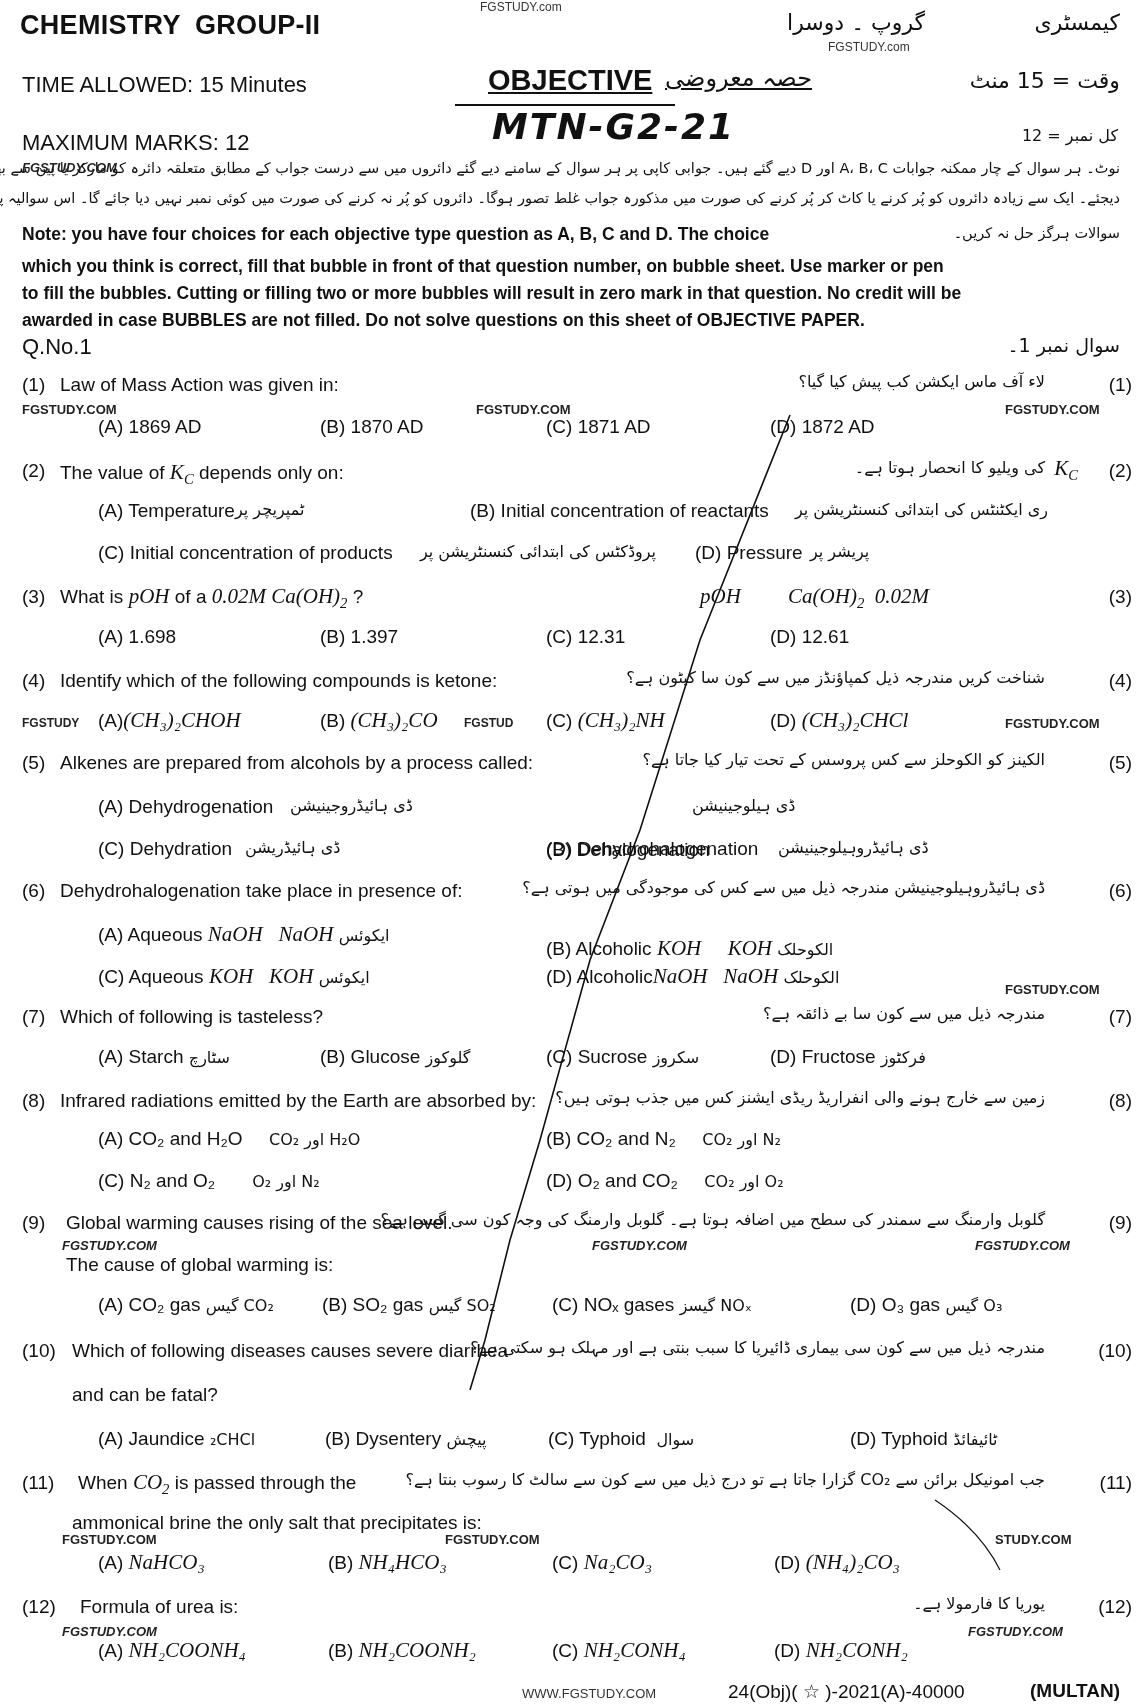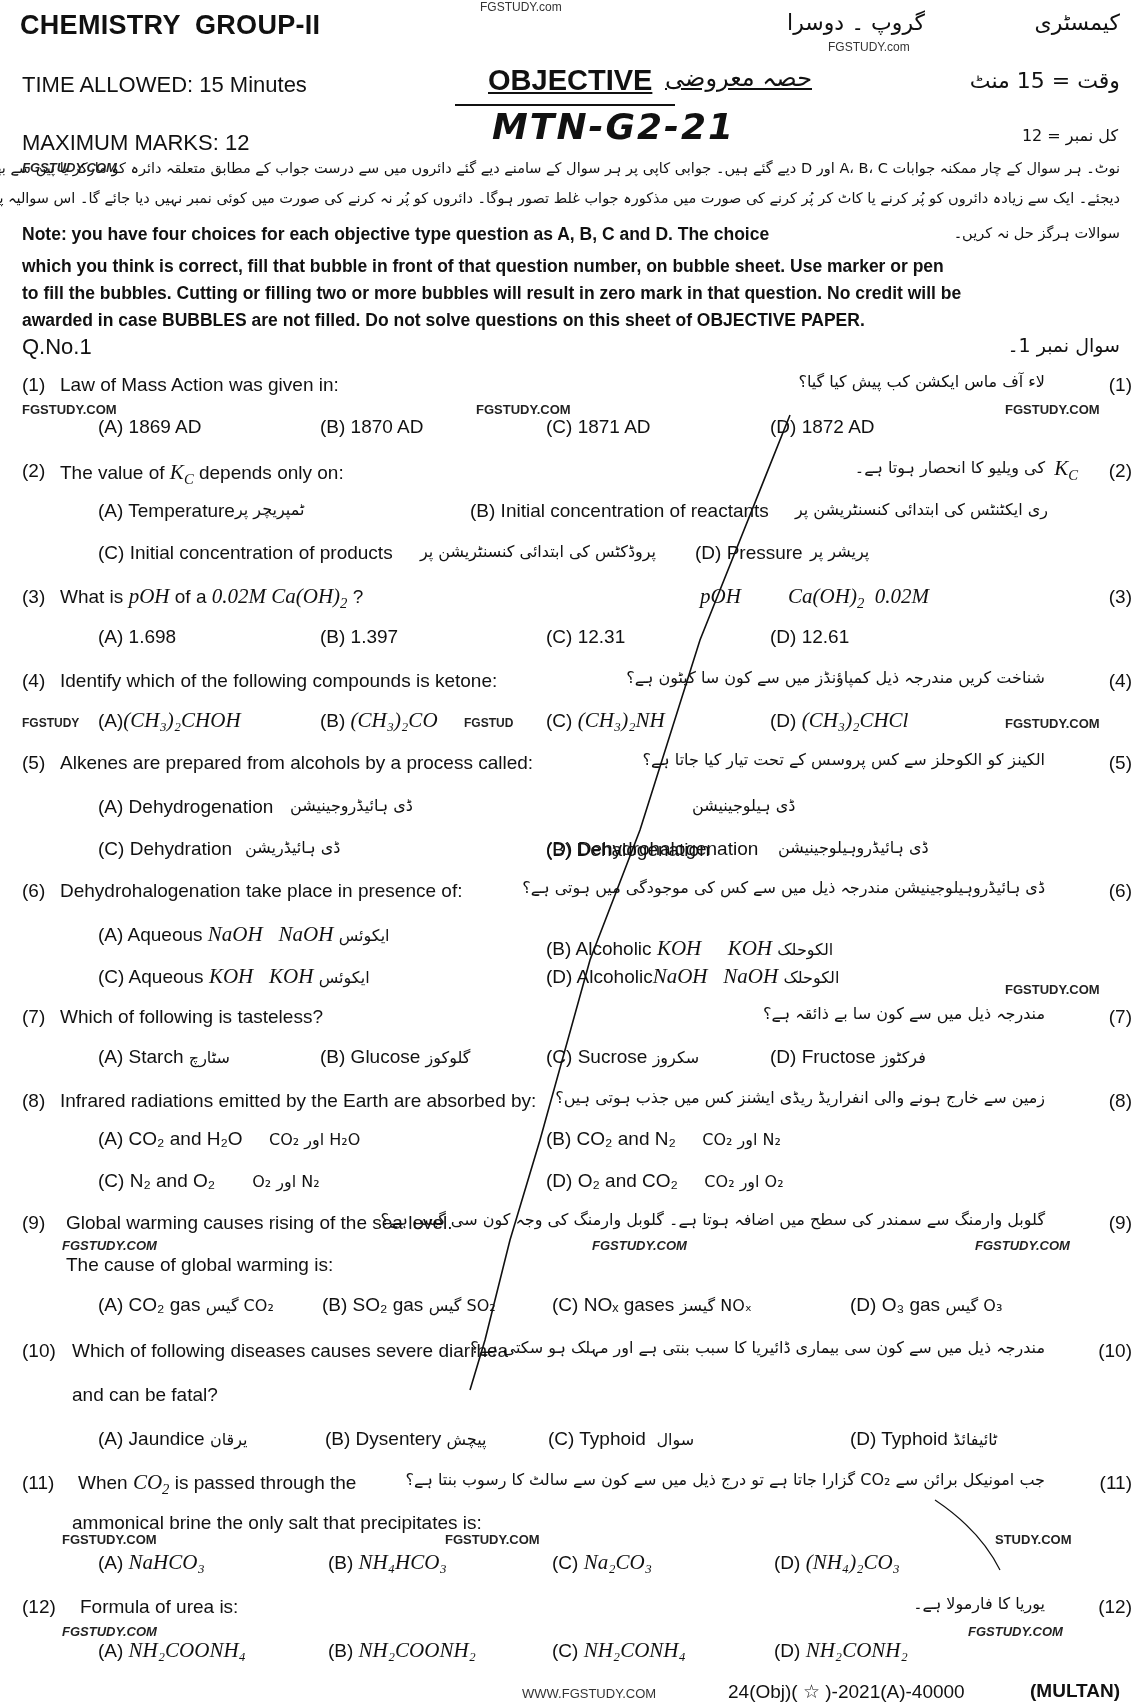--- a/index.html
+++ b/index.html
@@ -161,21 +161,21 @@
 <div class="abs opt" style="left:98px;top:1294px;"><span>(A) CO₂ gas</span> <span class="urdu">گیس CO₂</span></div>
 <div class="abs opt" style="left:322px;top:1294px;"><span>(B) SO₂ gas</span> <span class="urdu">گیس SO₂</span></div>
 <div class="abs opt" style="left:552px;top:1294px;"><span>(C) NOₓ gases</span> <span class="urdu">گیسز NOₓ</span></div>
 <div class="abs opt" style="left:850px;top:1294px;"><span>(D) O₃ gas</span> <span class="urdu">گیس O₃</span></div>
 
 <div class="abs q" style="left:22px;top:1340px;">(10)</div>
 <div class="abs q" style="left:72px;top:1340px;">Which of following diseases causes severe diarrhea</div>
 <div class="abs urdu" style="right:95px;top:1338px;">مندرجہ ذیل میں سے کون سی بیماری ڈائیریا کا سبب بنتی ہے اور مہلک ہو سکتی ہے؟</div>
 <div class="abs q" style="right:8px;top:1340px;">(10)</div>
 <div class="abs q" style="left:72px;top:1384px;">and can be fatal?</div>
-<div class="abs opt" style="left:98px;top:1428px;"><span>(A) Jaundice</span> <span class="urdu">یرقان</span></div>
+<div class="abs opt" style="left:98px;top:1428px;"><span>(A) Jaundice</span> <span class="urdu">₂CHCl</span></div>
 <div class="abs opt" style="left:325px;top:1428px;"><span>(B) Dysentery</span> <span class="urdu">پیچش</span></div>
 <div class="abs opt" style="left:548px;top:1428px;"><span>(C) Typhoid</span> &nbsp;<span class="urdu">سوال</span></div>
 <div class="abs opt" style="left:850px;top:1428px;"><span>(D) Typhoid</span> <span class="urdu">ٹائیفائڈ</span></div>
 
 <div class="abs q" style="left:22px;top:1472px;">(11)</div>
 <div class="abs q" style="left:78px;top:1470px;">
   <span>When</span>
   <span class="m">CO<sub>2</sub></span>
   <span>is passed through the</span>
 </div>

